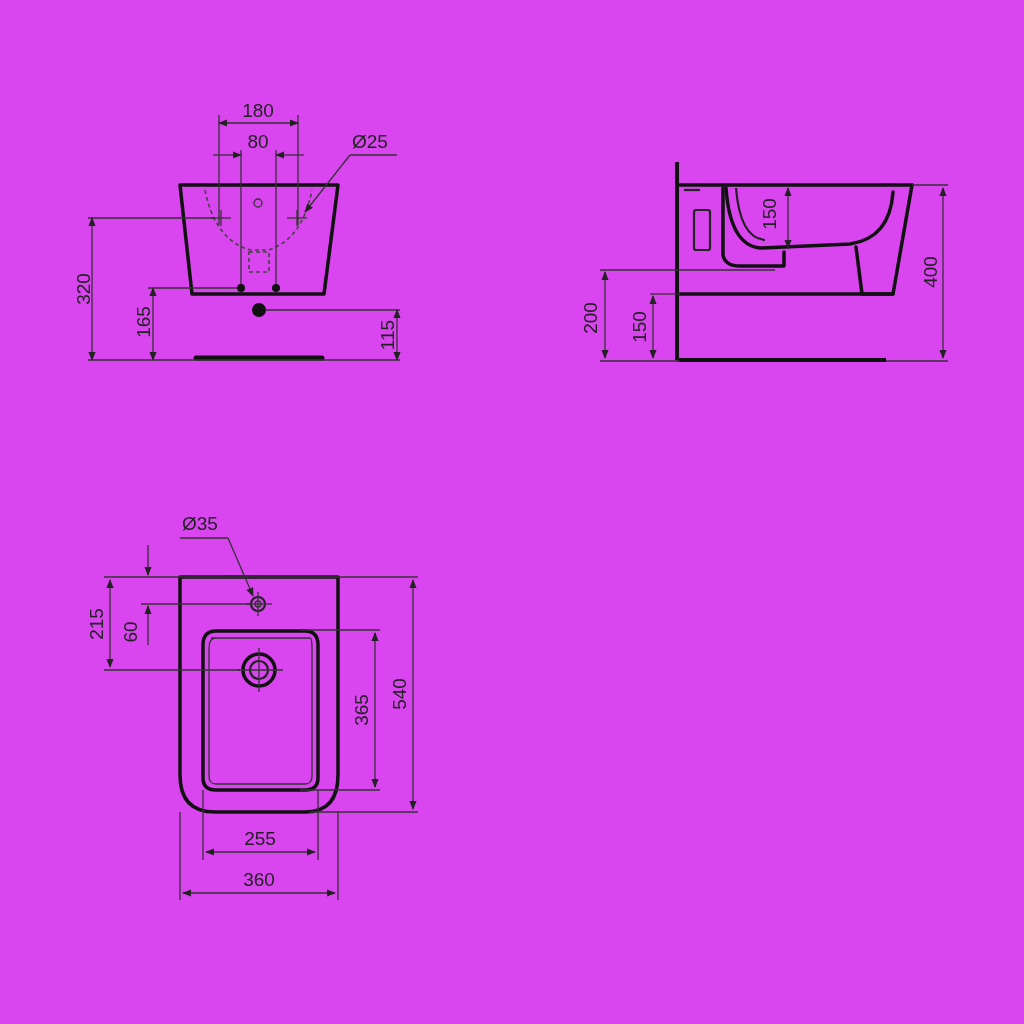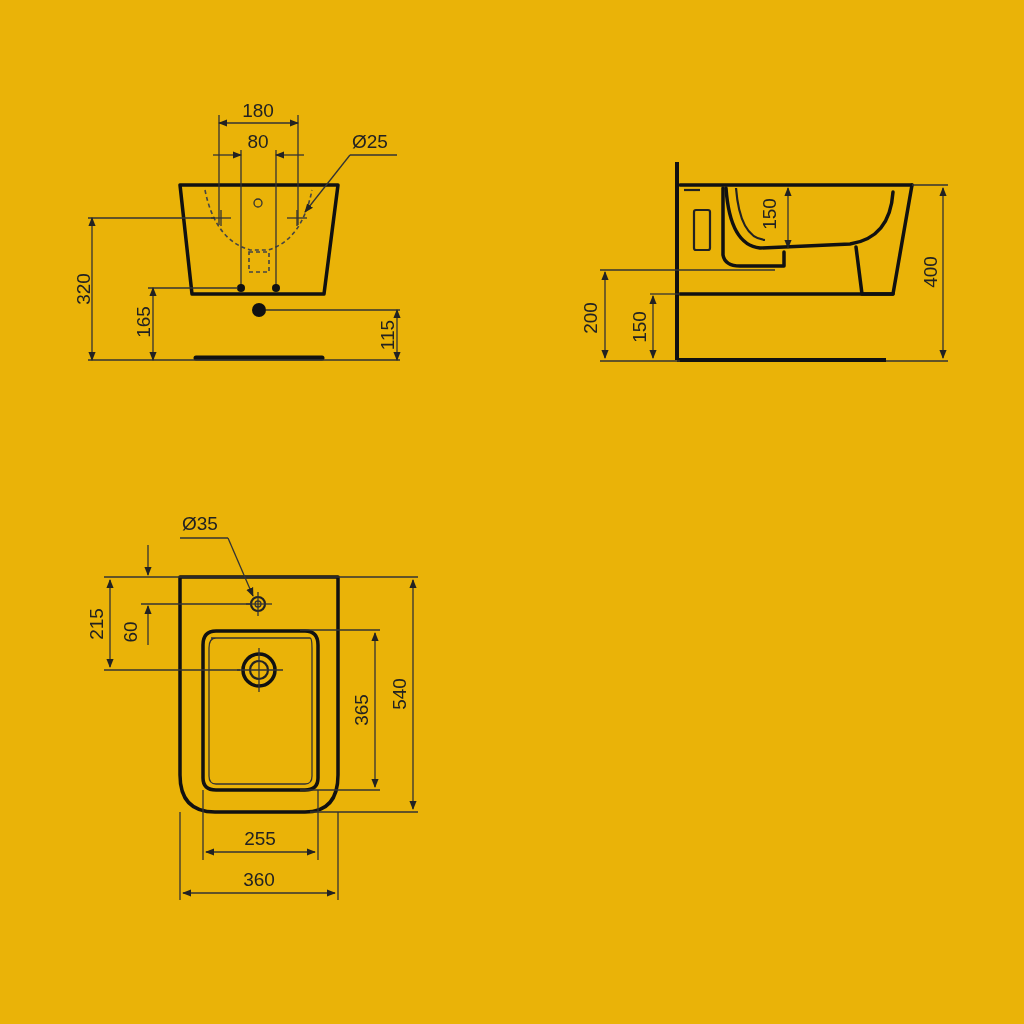--- a/index.html
+++ b/index.html
@@ -1,16 +1,16 @@
 <!DOCTYPE html>
 <html><head>
 <meta charset="utf-8">
 <style>
   html,body{margin:0;padding:0;background:#ffffff;}
-  #canvas{position:relative;width:1024px;height:1024px;background:#eab308;overflow:hidden;text-align:center;}
+  #canvas{position:relative;width:1024px;height:1024px;background:#d946ef;overflow:hidden;text-align:center;}
   svg{position:absolute;left:0;top:0;}
   .thick{stroke:#111;stroke-width:3.5;fill:none;stroke-linejoin:round;stroke-linecap:round;}
   .mid{stroke:#222;stroke-width:2.2;fill:none;}
   .thin{stroke:#333;stroke-width:1.3;fill:none;}
   .dash{stroke:#444;stroke-width:1.6;fill:none;stroke-dasharray:4 3;}
   .lbl{font-family:"Liberation Sans",sans-serif;font-size:19px;fill:#222;}
 </style>
 </head>
 <body>
 

